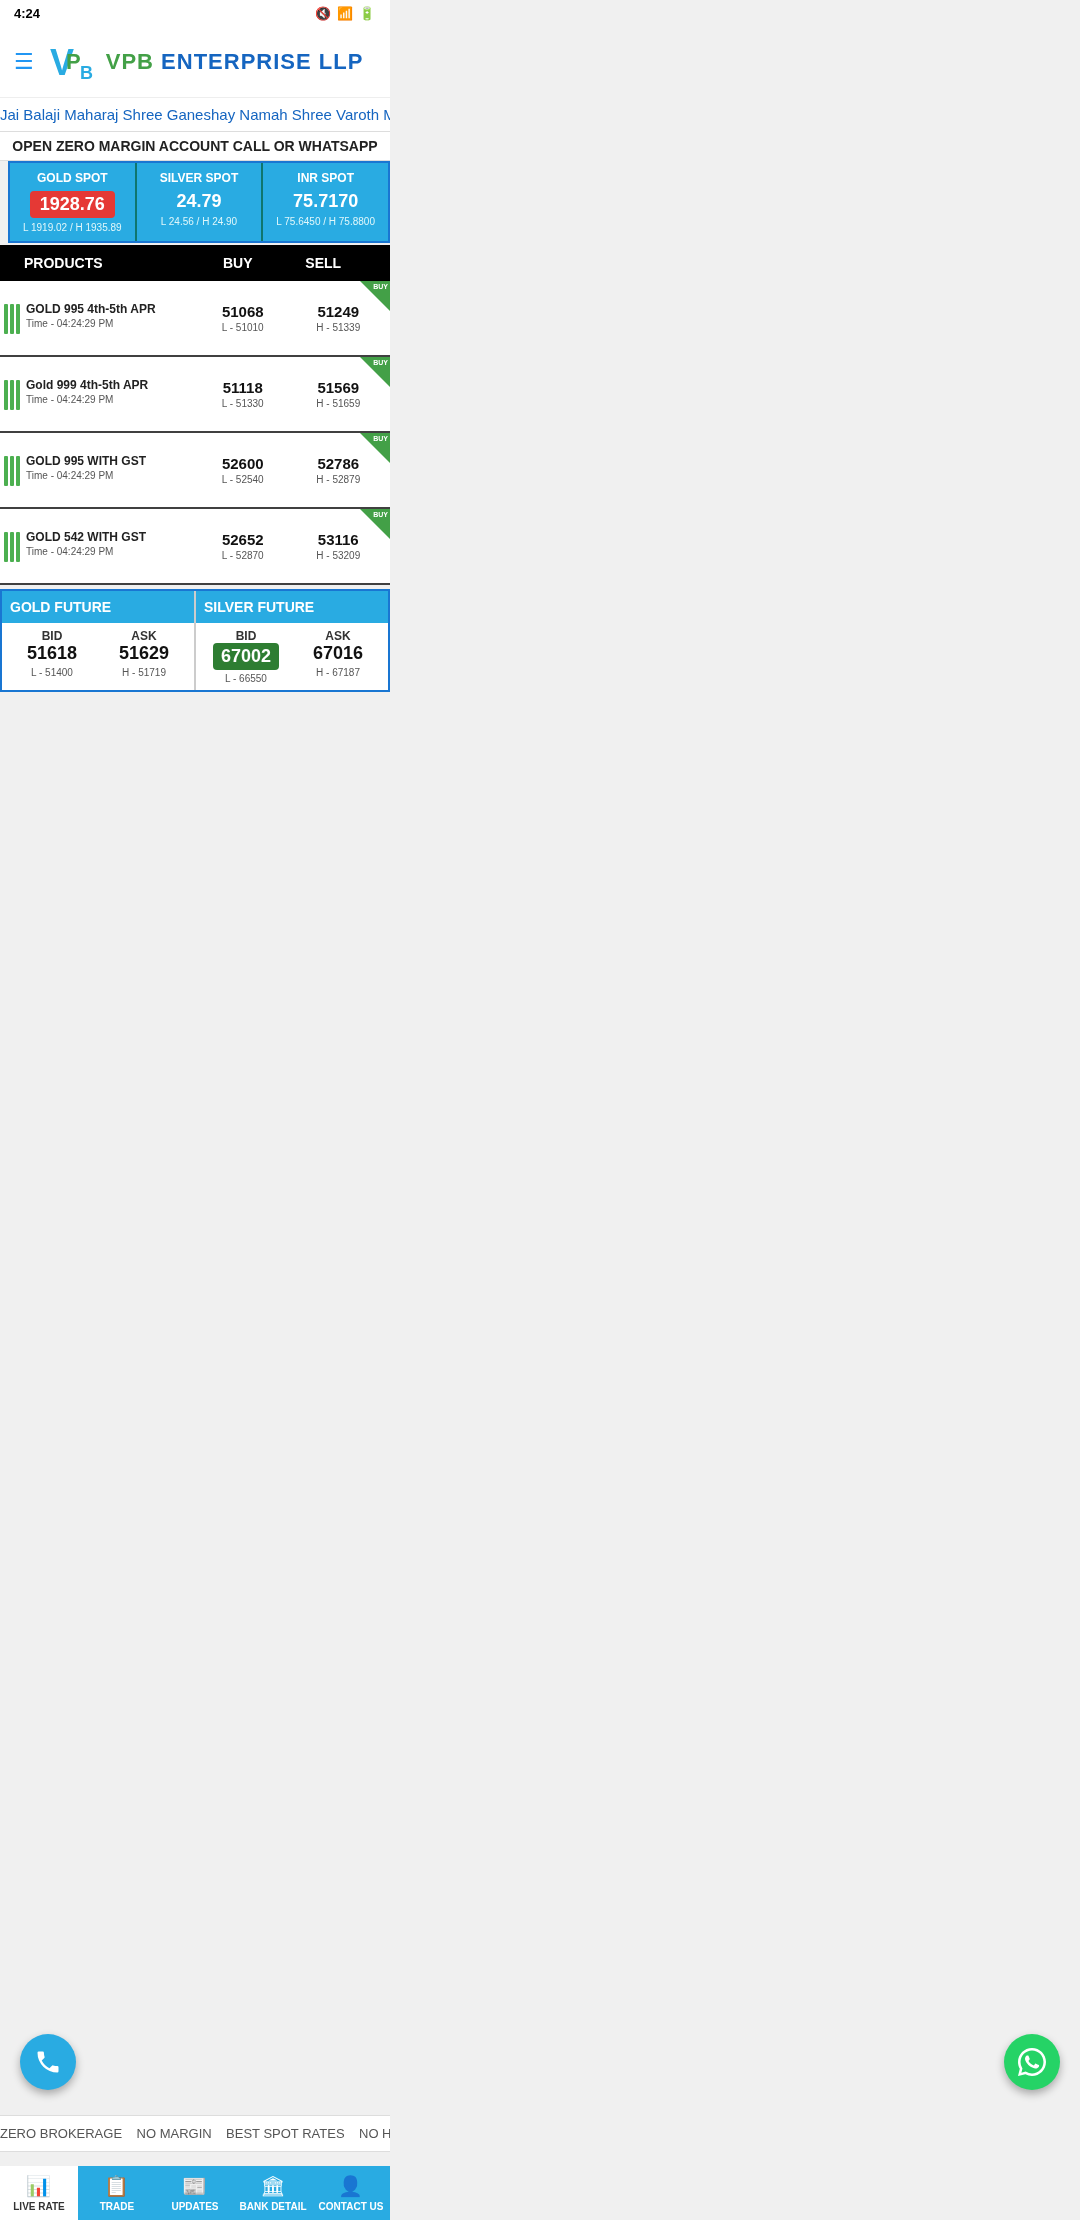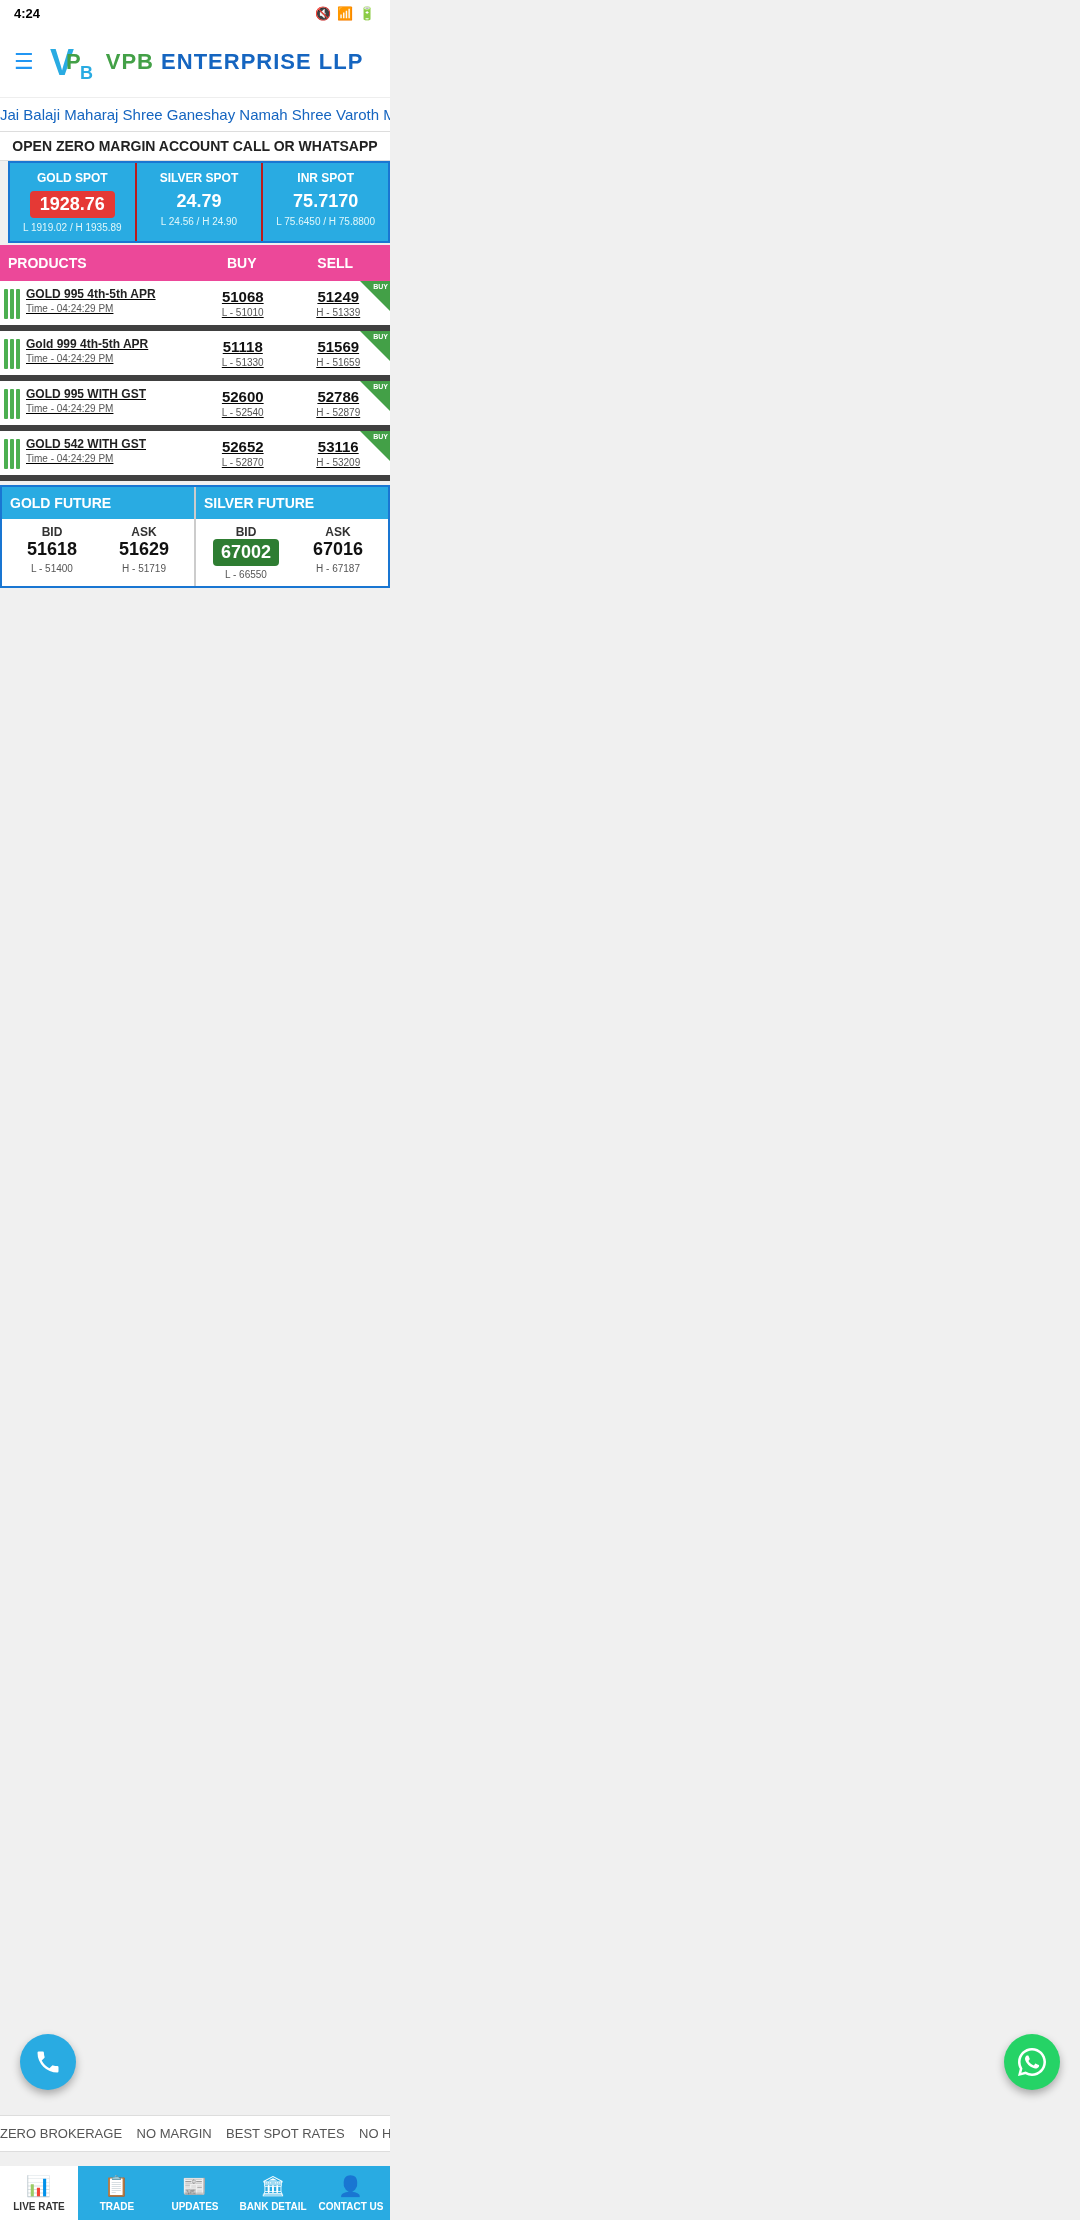--- a/index.html
+++ b/index.html
@@ -85,21 +85,21 @@
       border-bottom: 1px solid #ddd;
       white-space: nowrap;
       overflow: hidden;
     }
 
     
     .spot-rates {
       display: grid;
       grid-template-columns: repeat(3, 1fr);
       gap: 2px;
-      background: #b91c1c;
+      background: #0f766e;
       border: 2px solid #1976D2;
       margin-left: 8px;
     }
     .spot-card {
       background: #29ABE2;
       padding: 8px 6px;
       text-align: center;
       color: white;
     }
     .spot-card-title {
@@ -126,41 +126,40 @@
     }
 
     
     .products-section {
       background: white;
       margin-top: 2px;
     }
     .products-header {
       display: grid;
       grid-template-columns: 2fr 1fr 1fr;
-      background: #ec4899;
-      padding: 10px 8px;
+      background: #000000;
+      padding: 10px 24px;
     }
     .products-header span {
       color: white;
       font-weight: bold;
       font-size: 14px;
     }
     .products-header span:nth-child(2),
     .products-header span:nth-child(3) {
       text-align: center;
     }
 
     .product-row {
       display: grid;
       grid-template-columns: 2fr 1fr 1fr;
-      border-bottom: 6px solid #404040;
-      padding: 6px 4px;
+      border-bottom: 2px solid #404040;
+      padding: 21px 4px;
       align-items: center;
       position: relative;
-      text-decoration: underline;
     }
     .product-name-cell {
       display: flex;
       align-items: flex-start;
       gap: 6px;
     }
     .green-bars {
       display: flex;
       gap: 2px;
       margin-top: 2px;

